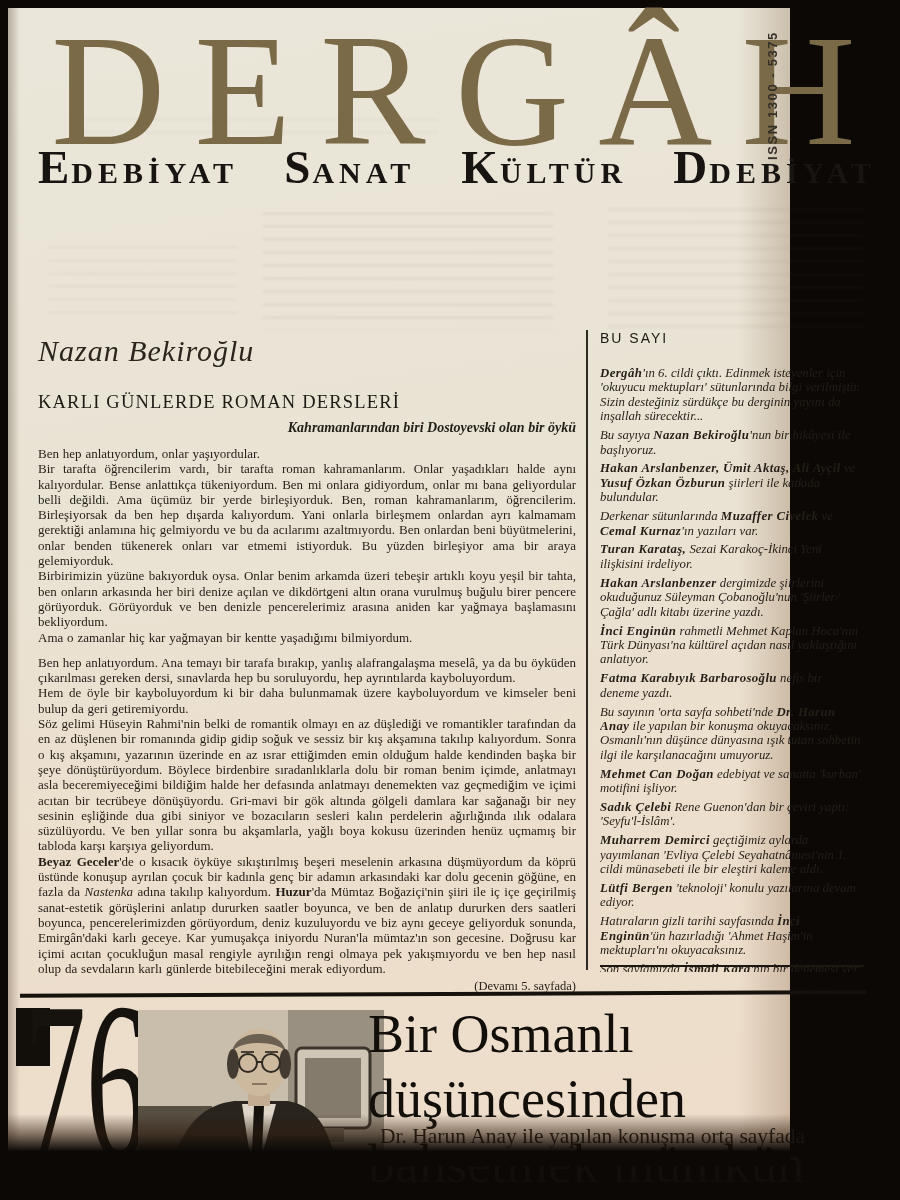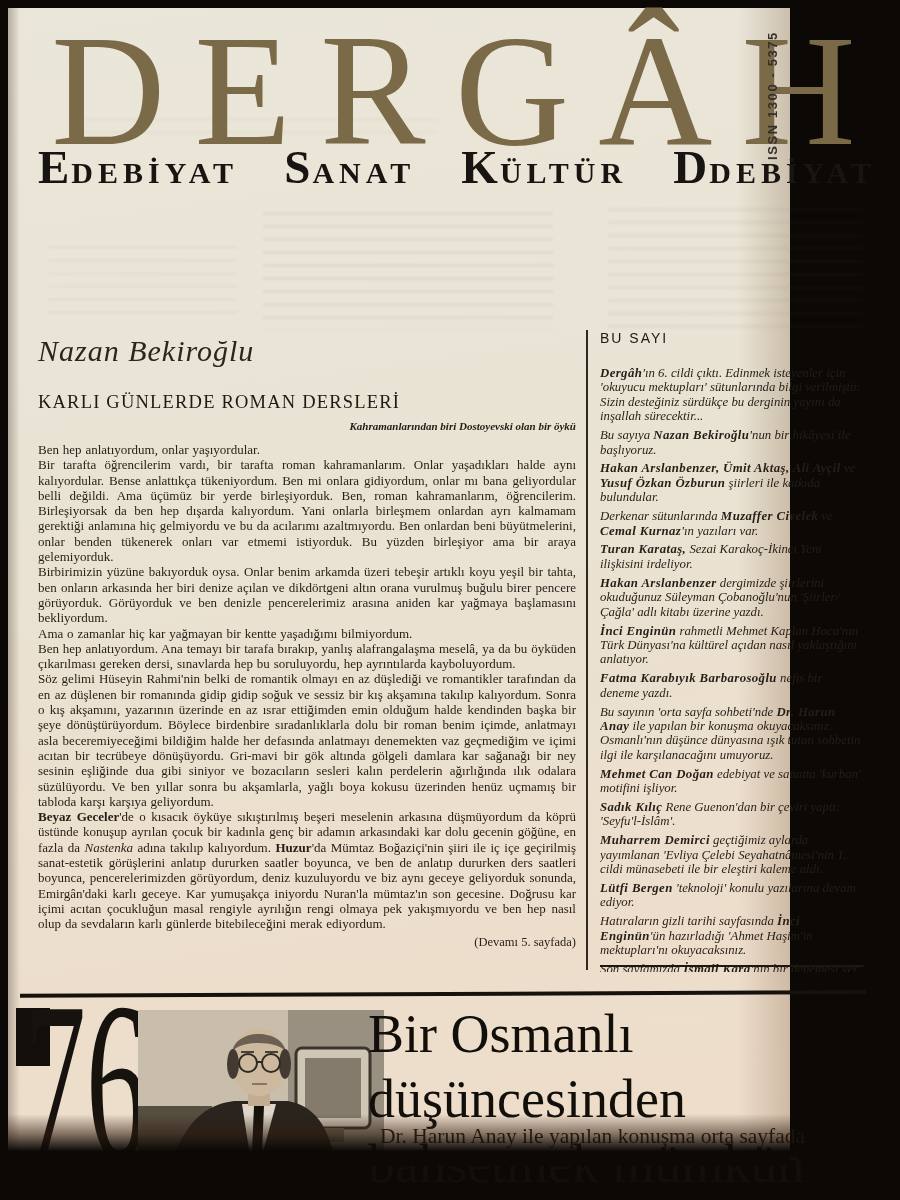--- a/index.html
+++ b/index.html
@@ -33,25 +33,25 @@
     rgba(112,102,86,0.14) 0 3px, rgba(112,102,86,0) 3px 13px);filter:blur(1px)}
   .ghost.g0{left:70px;top:110px;width:360px;height:22px;opacity:.28}
   .ghost.g1{left:255px;top:204px;width:290px;height:118px;opacity:.5}
   .ghost.g2{left:600px;top:200px;width:255px;height:124px;opacity:.42}
   .ghost.g3{left:40px;top:238px;width:190px;height:70px;opacity:.3}
 
   
   .article{position:absolute;left:30px;top:326px;width:538px;color:#241e16}
   .author{font-style:italic;font-size:30px;letter-spacing:1px;color:#2b251d}
   .art-title{margin-top:24px;font-size:18.5px;letter-spacing:1.2px;color:#1e1913;white-space:nowrap}
-  .deck{margin-top:7px;text-align:right;font-weight:700;font-style:italic;font-size:11px;color:#221d16}
+  .deck{margin-top:7px;text-align:right;font-weight:700;font-style:italic;font-size:14px;color:#221d16}
   .body-text{margin-top:10px;max-height:530px;overflow:hidden;text-align:justify;
     font-size:13px;line-height:15.3px;word-spacing:0.6px;color:#241e16}
   .body-text p{margin:0}
-  .body-text p.gap-after{}
+  .body-text p.gap-after{margin-bottom:10px}
   .seg-bold{font-weight:700}
   .seg-italic{font-style:italic}
   .continuation{text-align:right;font-size:12.5px;margin-top:3px;color:#2a241c}
 
   .col-divider{position:absolute;left:578px;top:322px;width:2px;height:640px;background:#2e2921}
 
   
   .contents{position:absolute;left:592px;top:322px;width:264px;height:642px;overflow:hidden;color:#241e16}
   .contents-heading{font-family:Liberation Sans, sans-serif;font-size:14px;
     letter-spacing:2px;color:#1e1913;margin-bottom:20px}
@@ -107,20 +107,21 @@
   <div class="article">
     <div class="author">Nazan Bekiroğlu</div>
     <div class="art-title">KARLI GÜNLERDE ROMAN DERSLERİ</div>
     <div class="deck">Kahramanlarından biri Dostoyevski olan bir öykü</div>
     <div class="body-text">
         <p class="body-par"><span>Ben hep anlatıyordum, onlar yaşıyordular.</span></p>
         <p class="body-par"><span>Bir tarafta öğrencilerim vardı, bir tarafta roman kahramanlarım. Onlar yaşadıkları halde aynı kalıyordular. Bense anlattıkça tükeniyordum. Ben mi onlara gidiyordum, onlar mı bana geliyordular belli değildi. Ama üçümüz bir yerde birleşiyorduk. Ben, roman kahramanlarım, öğrencilerim. Birleşiyorsak da ben hep dışarda kalıyordum. Yani onlarla birleşmem onlardan ayrı kalmamam gerektiği anlamına hiç gelmiyordu ve bu da acılarımı azaltmıyordu. Ben onlardan beni büyütmelerini, onlar benden tükenerek onları var etmemi istiyorduk. Bu yüzden birleşiyor ama bir araya gelemiyorduk.</span></p>
         <p class="body-par"><span>Birbirimizin yüzüne bakıyorduk oysa. Onlar benim arkamda üzeri tebeşir artıklı koyu yeşil bir tahta, ben onların arkasında her biri denize açılan ve dikdörtgeni altın orana vurulmuş buğulu birer pencere görüyorduk. Görüyorduk ve ben denizle pencerelerimiz arasına aniden kar yağmaya başlamasını bekliyordum.</span></p>
         <p class="body-par gap-after"><span>Ama o zamanlar hiç kar yağmayan bir kentte yaşadığımı bilmiyordum.</span></p>
         <p class="body-par"><span>Ben hep anlatıyordum. Ana temayı bir tarafa bırakıp, yanlış alafrangalaşma meselâ, ya da bu öyküden çıkarılması gereken dersi, sınavlarda hep bu soruluyordu, hep ayrıntılarda kayboluyordum.</span></p>
+        <p class="body-par"><span>Hem de öyle bir kayboluyordum ki bir daha bulunmamak üzere kayboluyordum ve kimseler beni bulup da geri getiremiyordu.</span></p>
         <p class="body-par"><span>Söz gelimi Hüseyin Rahmi'nin belki de romantik olmayı en az düşlediği ve romantikler tarafından da en az düşlenen bir romanında gidip gidip soğuk ve sessiz bir kış akşamına takılıp kalıyordum. Sonra o kış akşamını, yazarının üzerinde en az ısrar ettiğimden emin olduğum halde kendinden başka bir şeye dönüştürüyordum. Böylece birdenbire sıradanlıklarla dolu bir roman benim içimde, anlatmayı asla beceremiyeceğimi bildiğim halde her defasında anlatmayı denemekten vaz geçmediğim ve içimi acıtan bir tecrübeye dönüşüyordu. Gri-mavi bir gök altında gölgeli damlara kar sağanağı bir ney sesinin eşliğinde dua gibi siniyor ve bozacıların sesleri kalın perdelerin ağırlığında ılık odalara süzülüyordu. Ve ben yıllar sonra bu akşamlarla, yağlı boya kokusu üzerinden henüz uçmamış bir tabloda karşı karşıya geliyordum.</span></p>
         <p class="body-par"><span class="seg-bold">Beyaz Geceler</span><span>'de o kısacık öyküye sıkıştırılmış beşeri meselenin arkasına düşmüyordum da köprü üstünde konuşup ayrılan çocuk bir kadınla genç bir adamın arkasındaki kar dolu gecenin göğüne, en fazla da </span><span class="seg-italic">Nastenka</span><span> adına takılıp kalıyordum. </span><span class="seg-bold">Huzur</span><span>'da Mümtaz Boğaziçi'nin şiiri ile iç içe geçirilmiş sanat-estetik görüşlerini anlatıp dururken saatler boyunca, ve ben de anlatıp dururken ders saatleri boyunca, pencerelerimizden görüyordum, deniz kuzuluyordu ve biz aynı geceye geliyorduk sonunda, Emirgân'daki karlı geceye. Kar yumuşakça iniyordu Nuran'la mümtaz'ın son gecesine. Doğrusu kar içimi acıtan çocukluğun masal rengiyle ayrılığın rengi olmaya pek yakışmıyordu ve ben hep nasıl olup da sevdaların karlı günlerde bitebileceğini merak ediyordum.</span></p>
       </div>
     <div class="continuation">(Devamı 5. sayfada)</div>
   </div>
 
   <div class="col-divider"></div>
 
   <div class="contents">
     <div class="contents-heading">BU SAYI</div>
@@ -128,21 +129,21 @@
         <p class="item"><span class="seg-bold">Dergâh</span><span>'ın 6. cildi çıktı. Edinmek isteyenler için 'okuyucu mektupları' sütunlarında bilgi verilmiştir. Sizin desteğiniz sürdükçe bu derginin yayını da inşallah sürecektir...</span></p>
         <p class="item"><span>Bu sayıya </span><span class="seg-bold">Nazan Bekiroğlu</span><span>'nun bir hikâyesi ile başlıyoruz.</span></p>
         <p class="item"><span class="seg-bold">Hakan Arslanbenzer, Ümit Aktaş, Ali Ayçil</span><span> ve </span><span class="seg-bold">Yusuf Özkan Özburun</span><span> şiirleri ile katkıda bulundular.</span></p>
         <p class="item"><span>Derkenar sütunlarında </span><span class="seg-bold">Muzaffer Civelek</span><span> ve </span><span class="seg-bold">Cemal Kurnaz</span><span>'ın yazıları var.</span></p>
         <p class="item"><span class="seg-bold">Turan Karataş,</span><span> Sezai Karakoç-İkinci Yeni ilişkisini irdeliyor.</span></p>
         <p class="item"><span class="seg-bold">Hakan Arslanbenzer</span><span> dergimizde şiirlerini okuduğunuz Süleyman Çobanoğlu'nun 'Şiirler/Çağla' adlı kitabı üzerine yazdı.</span></p>
         <p class="item"><span class="seg-bold">İnci Enginün</span><span> rahmetli Mehmet Kaplan Hoca'nın Türk Dünyası'na kültürel açıdan nasıl yaklaştığını anlatıyor.</span></p>
         <p class="item"><span class="seg-bold">Fatma Karabıyık Barbarosoğlu</span><span> nefis bir deneme yazdı.</span></p>
         <p class="item"><span>Bu sayının 'orta sayfa sohbeti'nde </span><span class="seg-bold">Dr. Harun Anay</span><span> ile yapılan bir konuşma okuyacaksınız. Osmanlı'nın düşünce dünyasına ışık tutan sohbetin ilgi ile karşılanacağını umuyoruz.</span></p>
         <p class="item"><span class="seg-bold">Mehmet Can Doğan</span><span> edebiyat ve sanatta 'kurban' motifini işliyor.</span></p>
-        <p class="item"><span class="seg-bold">Sadık Kılıç</span><span> Rene Guenon'dan bir çeviri yaptı: 'Seyfu'l-İslâm'.</span></p>
+        <p class="item"><span class="seg-bold">Sadık Çelebi</span><span> Rene Guenon'dan bir çeviri yaptı: 'Seyfu'l-İslâm'.</span></p>
         <p class="item"><span class="seg-bold">Muharrem Demirci</span><span> geçtiğimiz aylarda yayımlanan 'Evliya Çelebi Seyahatnâmesi'nin 1. cildi münasebeti ile bir eleştiri kaleme aldı.</span></p>
         <p class="item"><span class="seg-bold">Lütfi Bergen</span><span> 'teknoloji' konulu yazılarına devam ediyor.</span></p>
         <p class="item"><span>Hatıraların gizli tarihi sayfasında </span><span class="seg-bold">İnci Enginün</span><span>'ün hazırladığı 'Ahmet Haşim'in mektupları'nı okuyacaksınız.</span></p>
         <p class="item"><span>Son sayfamızda </span><span class="seg-bold">İsmail Kara</span><span>'nın bir denemesi yer alıyor.</span></p>
       </div>
   </div>
   <div class="contents-rule"></div>
 
   <div class="main-rule"></div>
 

